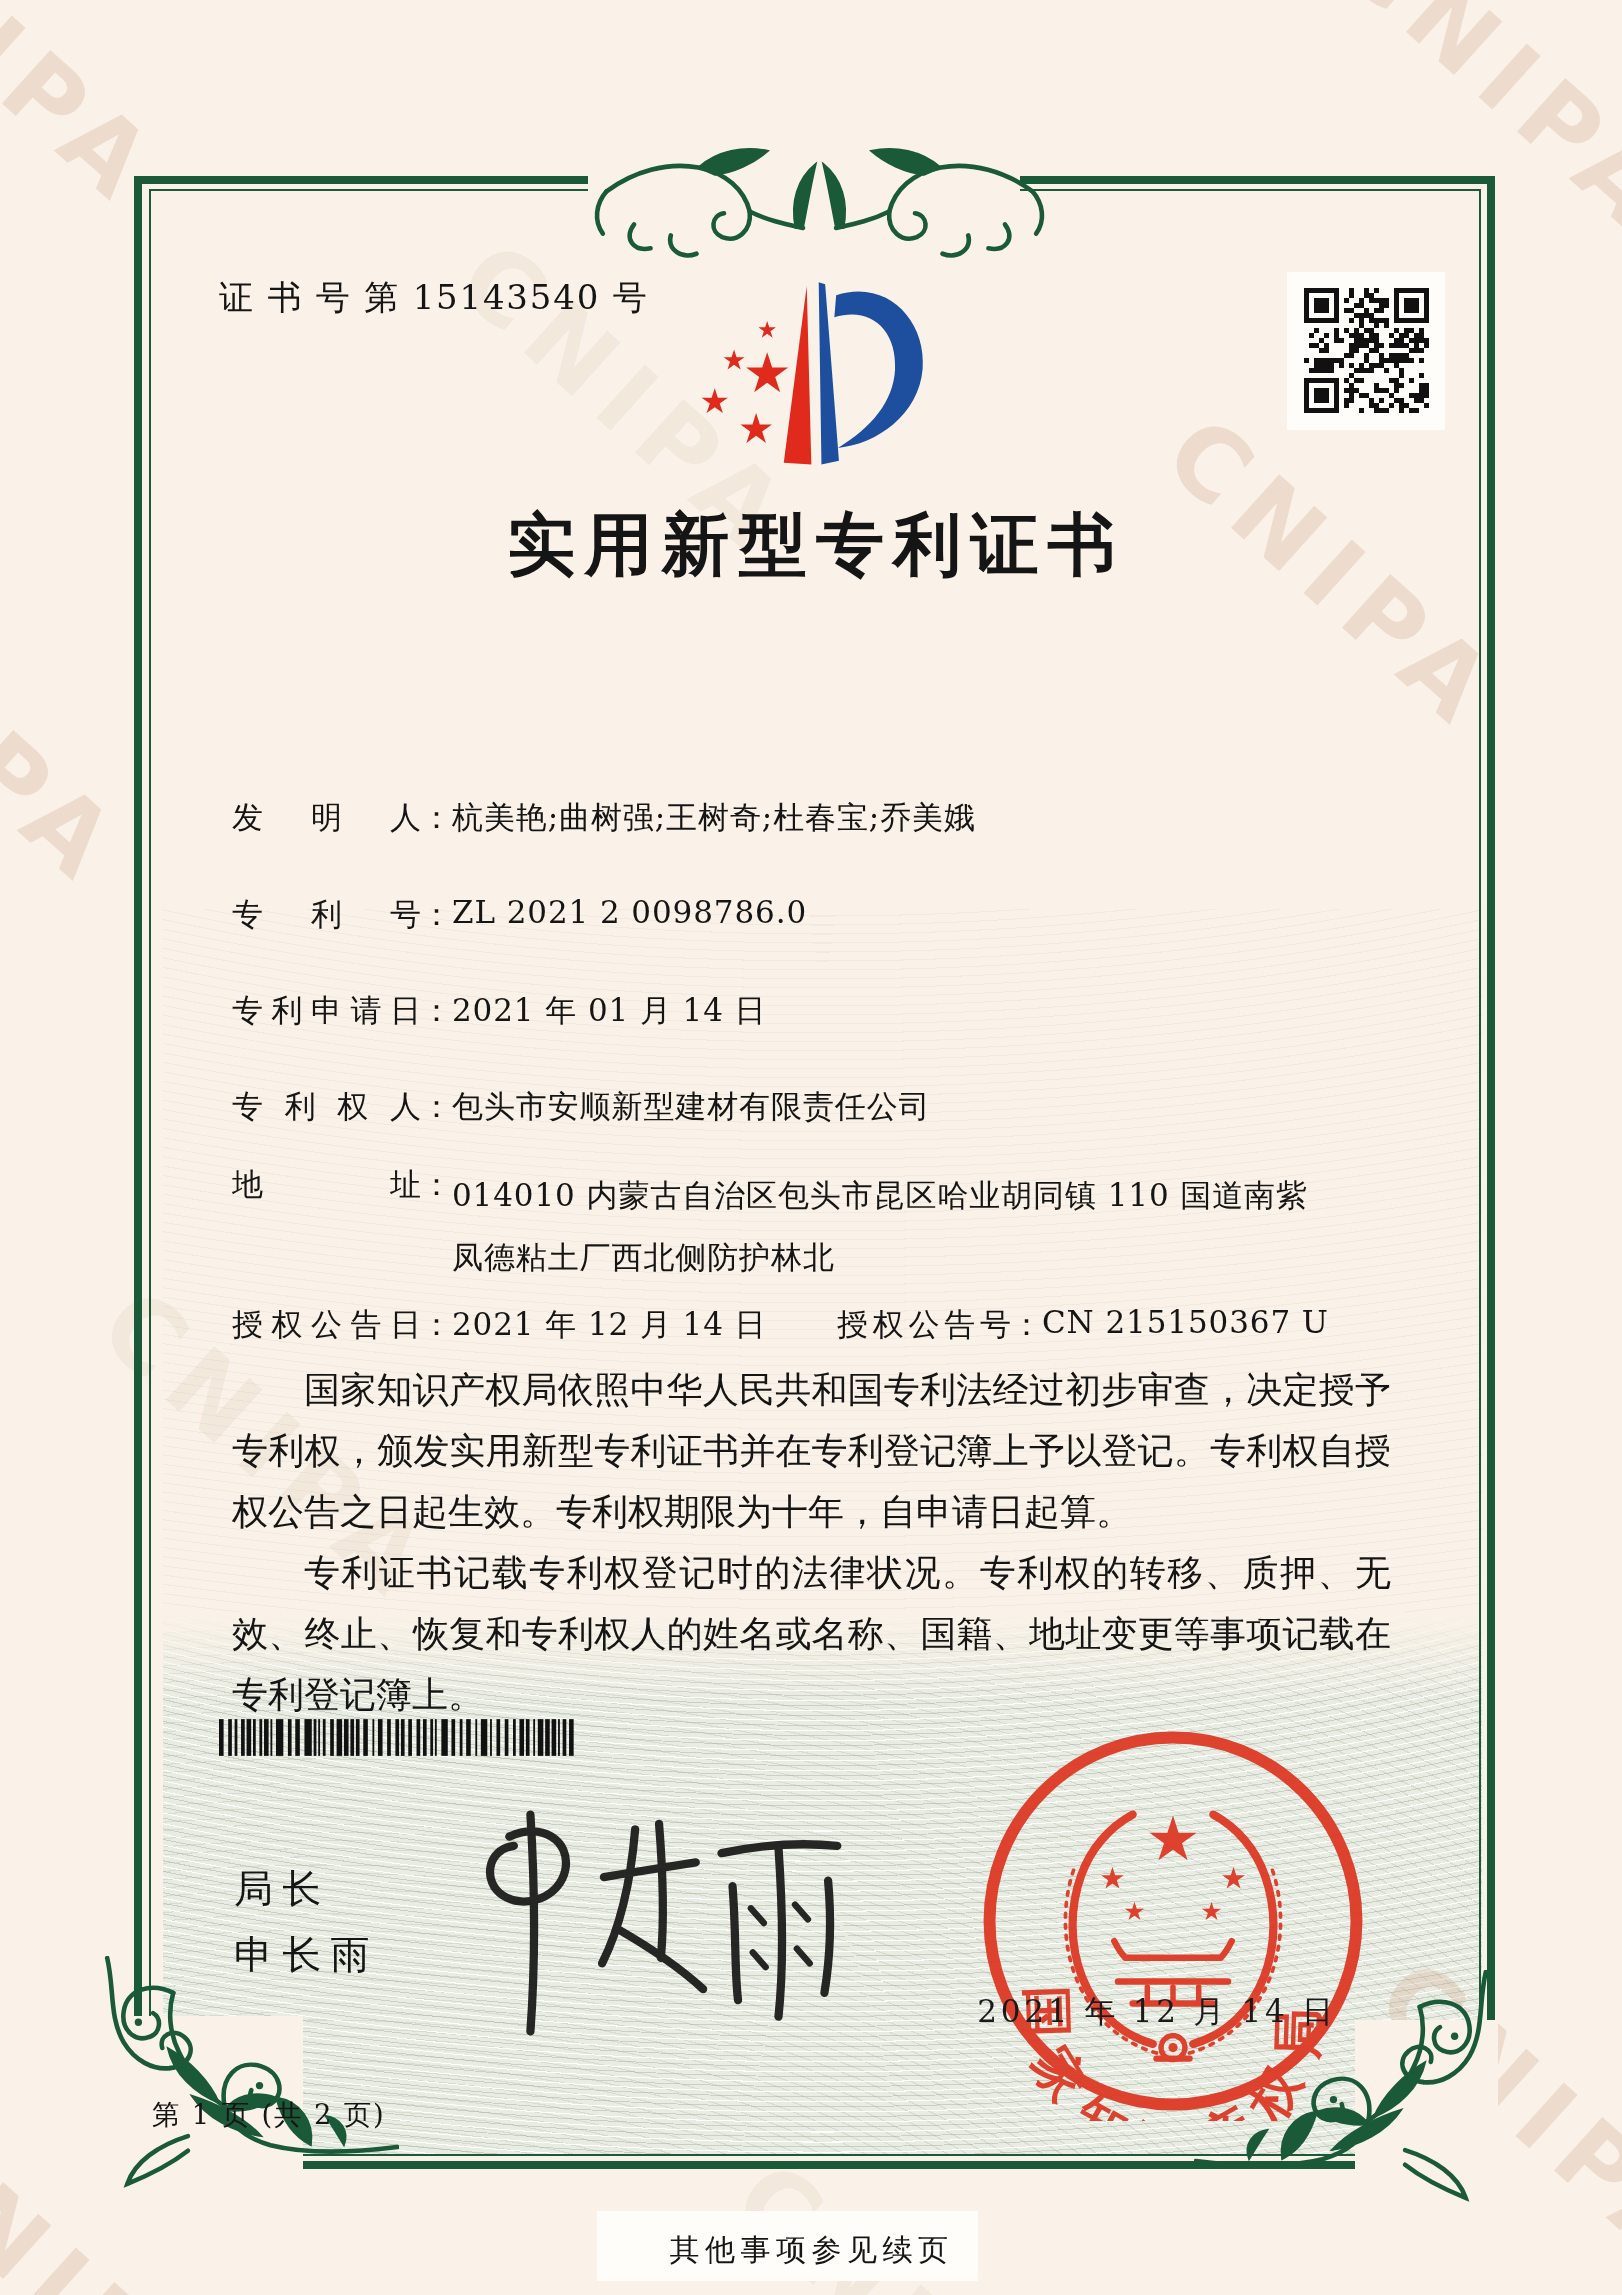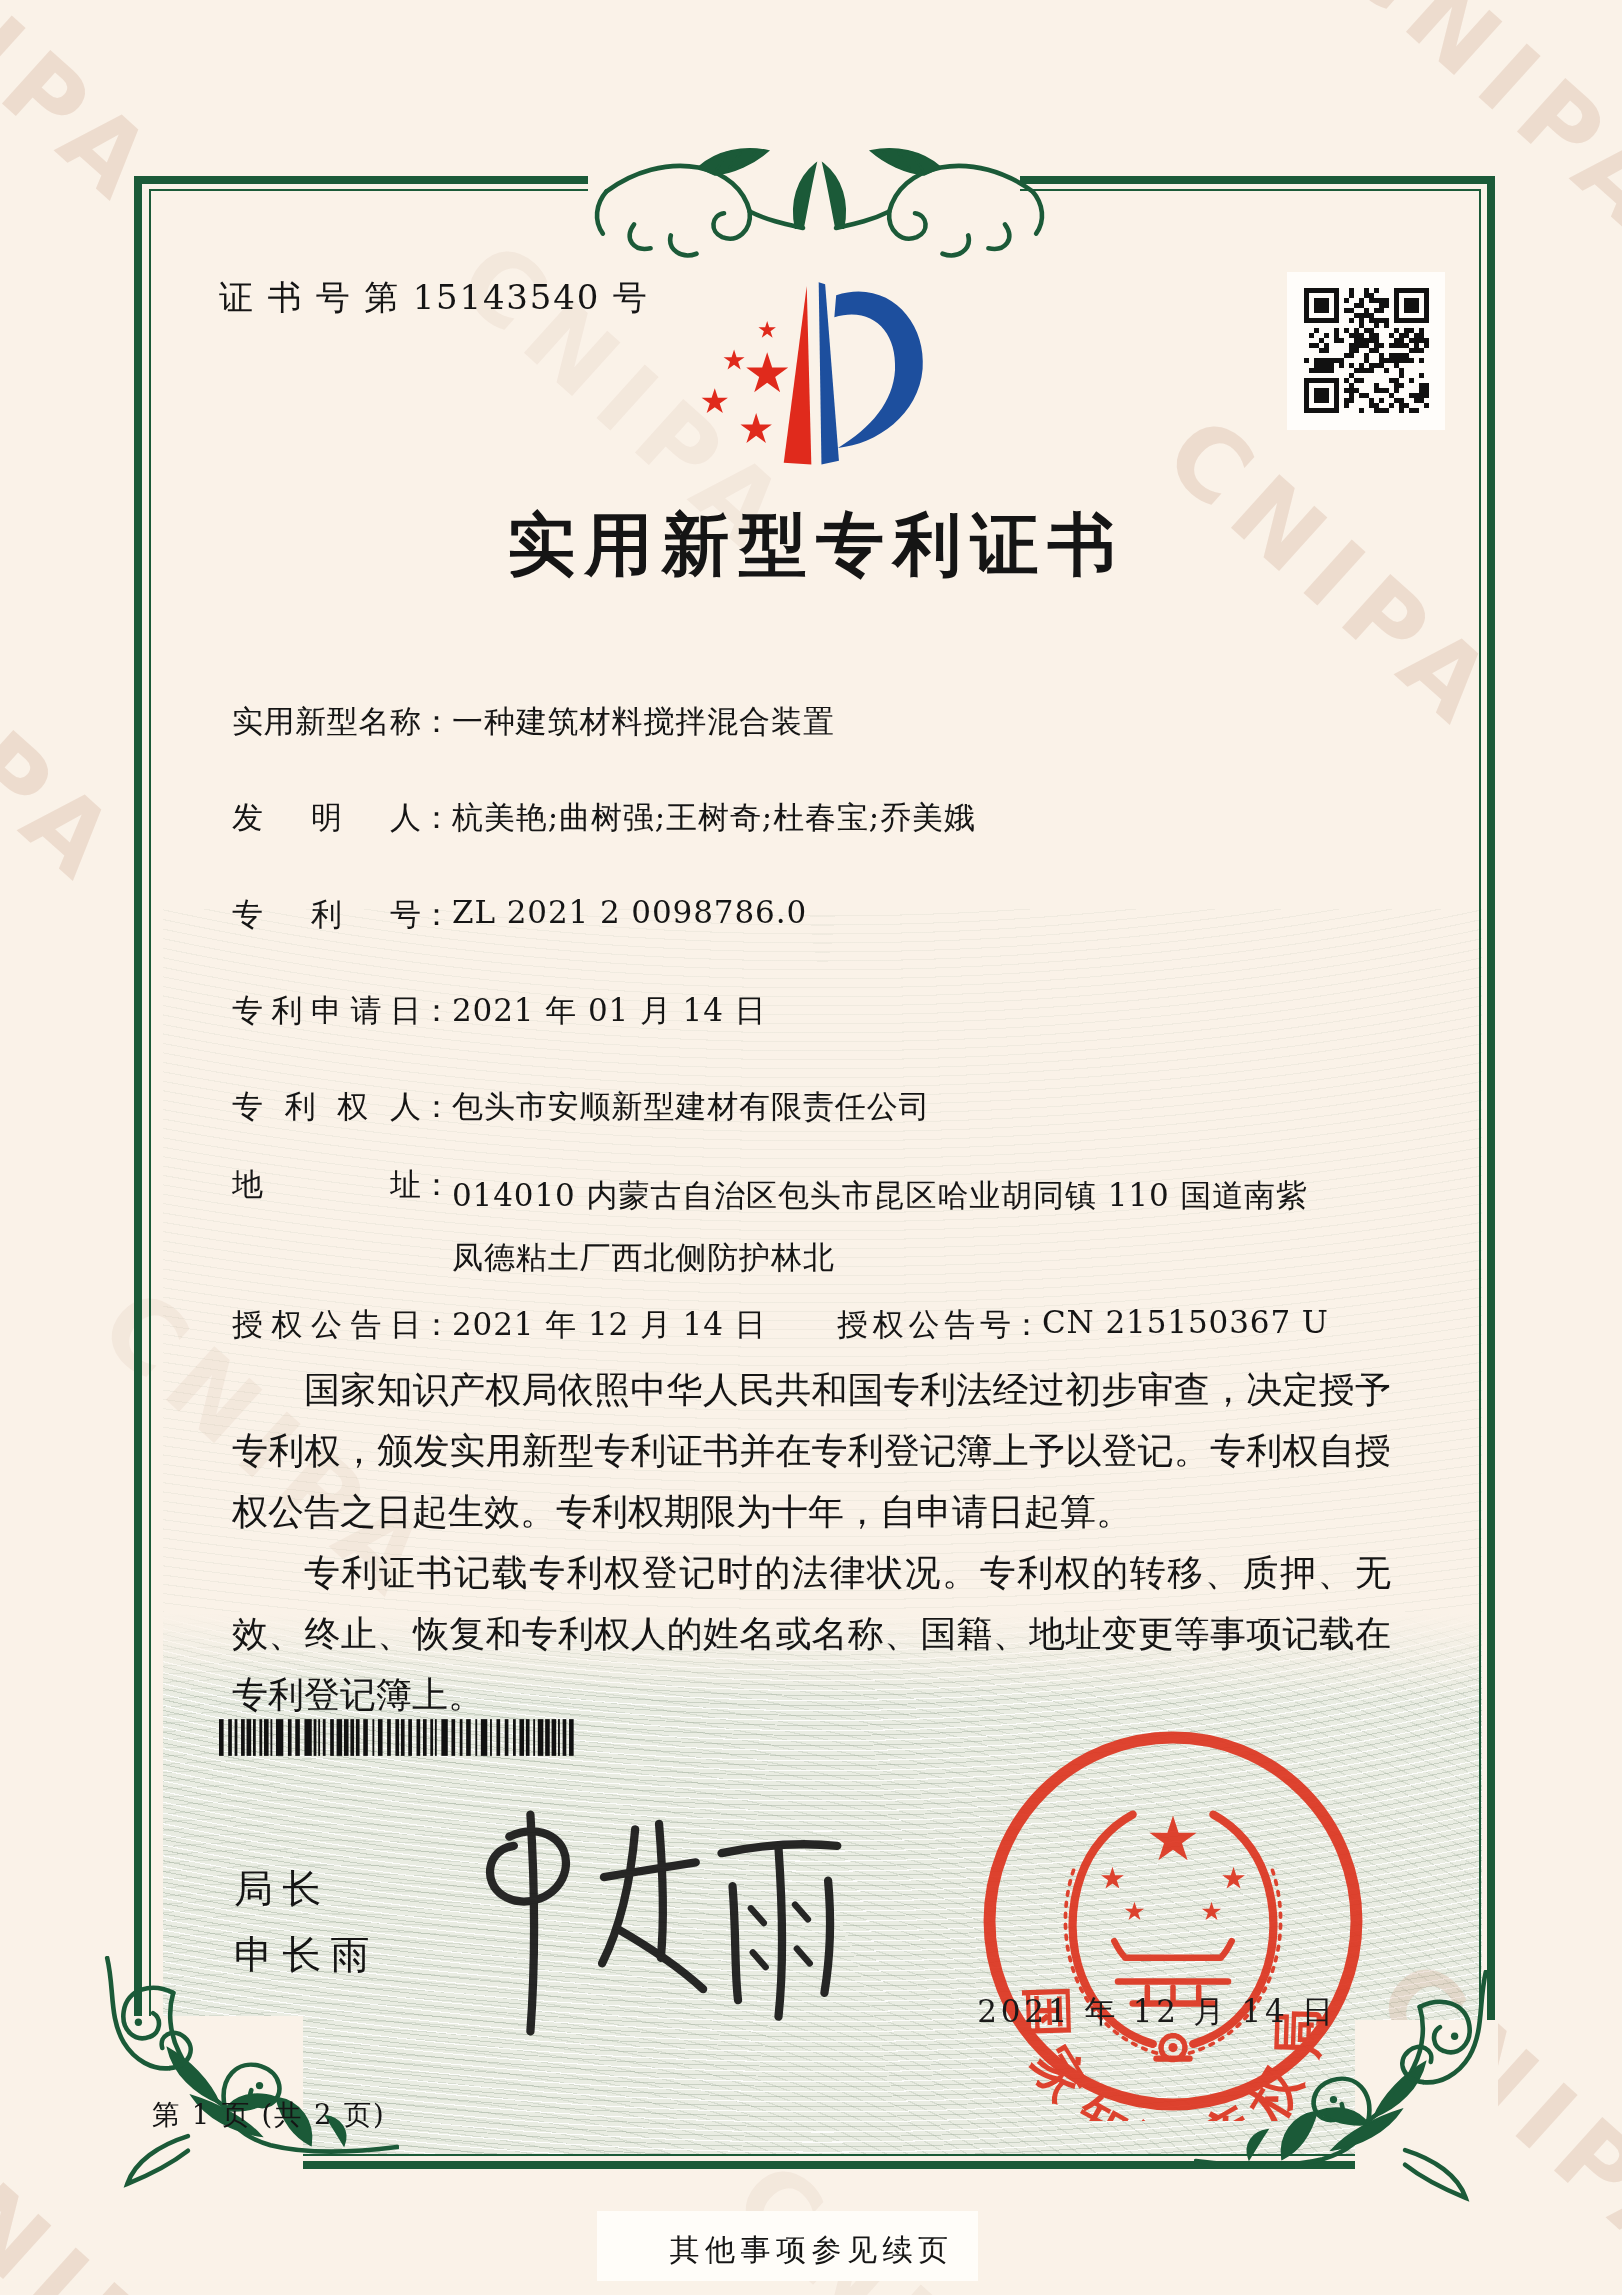--- a/index.html
+++ b/index.html
@@ -341,23 +341,20 @@
         <rect x="15" y="24" width="1" height="1"></rect>
         <rect x="16" y="24" width="1" height="1"></rect>
         <rect x="19" y="24" width="1" height="1"></rect>
         <rect x="21" y="24" width="1" height="1"></rect>
         <rect x="22" y="24" width="1" height="1"></rect>
       </g>
     </svg>
 
   <div class="txt doc-title">实用新型专利证书</div>
 
-  <div class="txt row" style="top:701px">
-    <span class="lab">实用新型名称</span><span class="colon">：</span><span class="val">一种建筑材料搅拌混合装置</span>
-  </div>
   <div class="txt row" style="top:797px">
     <span class="lab">发明人</span><span class="colon">：</span><span class="val">杭美艳;曲树强;王树奇;杜春宝;乔美娥</span>
   </div>
   <div class="txt row" style="top:894px">
     <span class="lab">专利号</span><span class="colon">：</span><span class="val">ZL 2021 2 0098786.0</span>
   </div>
   <div class="txt row" style="top:990px">
     <span class="lab">专利申请日</span><span class="colon">：</span><span class="val">2021 年 01 月 14 日</span>
   </div>
   <div class="txt row" style="top:1086px">

